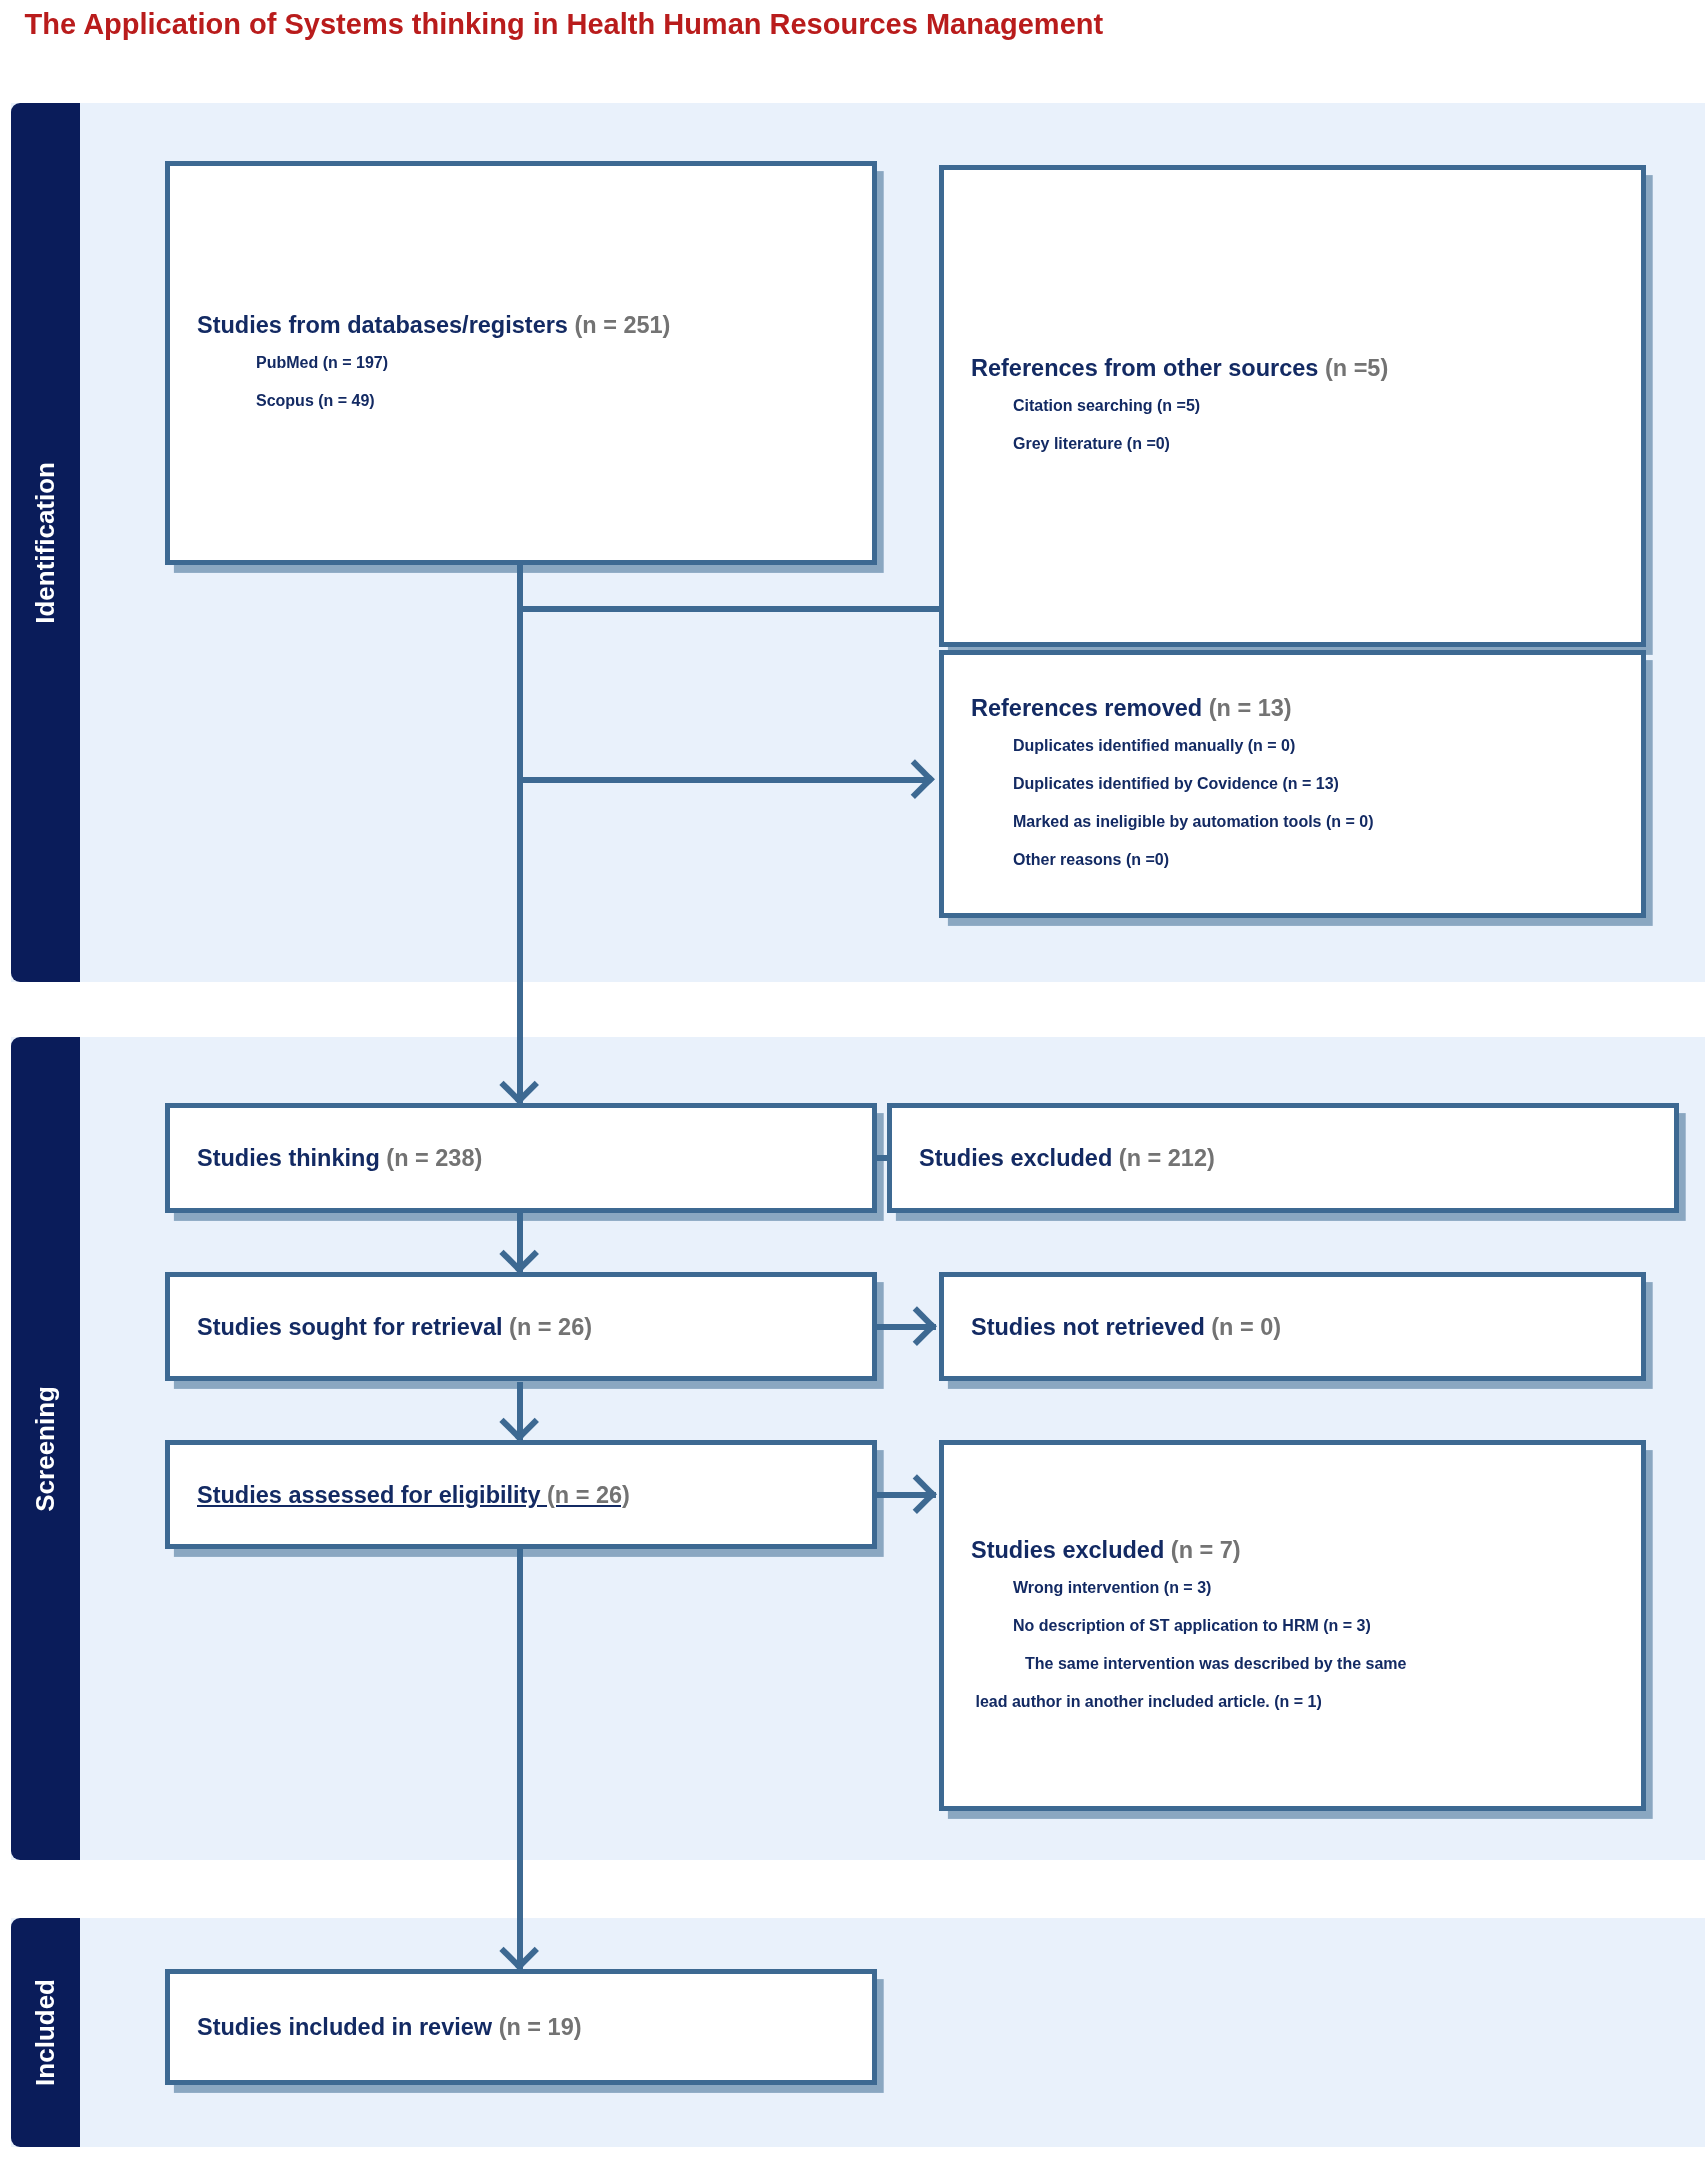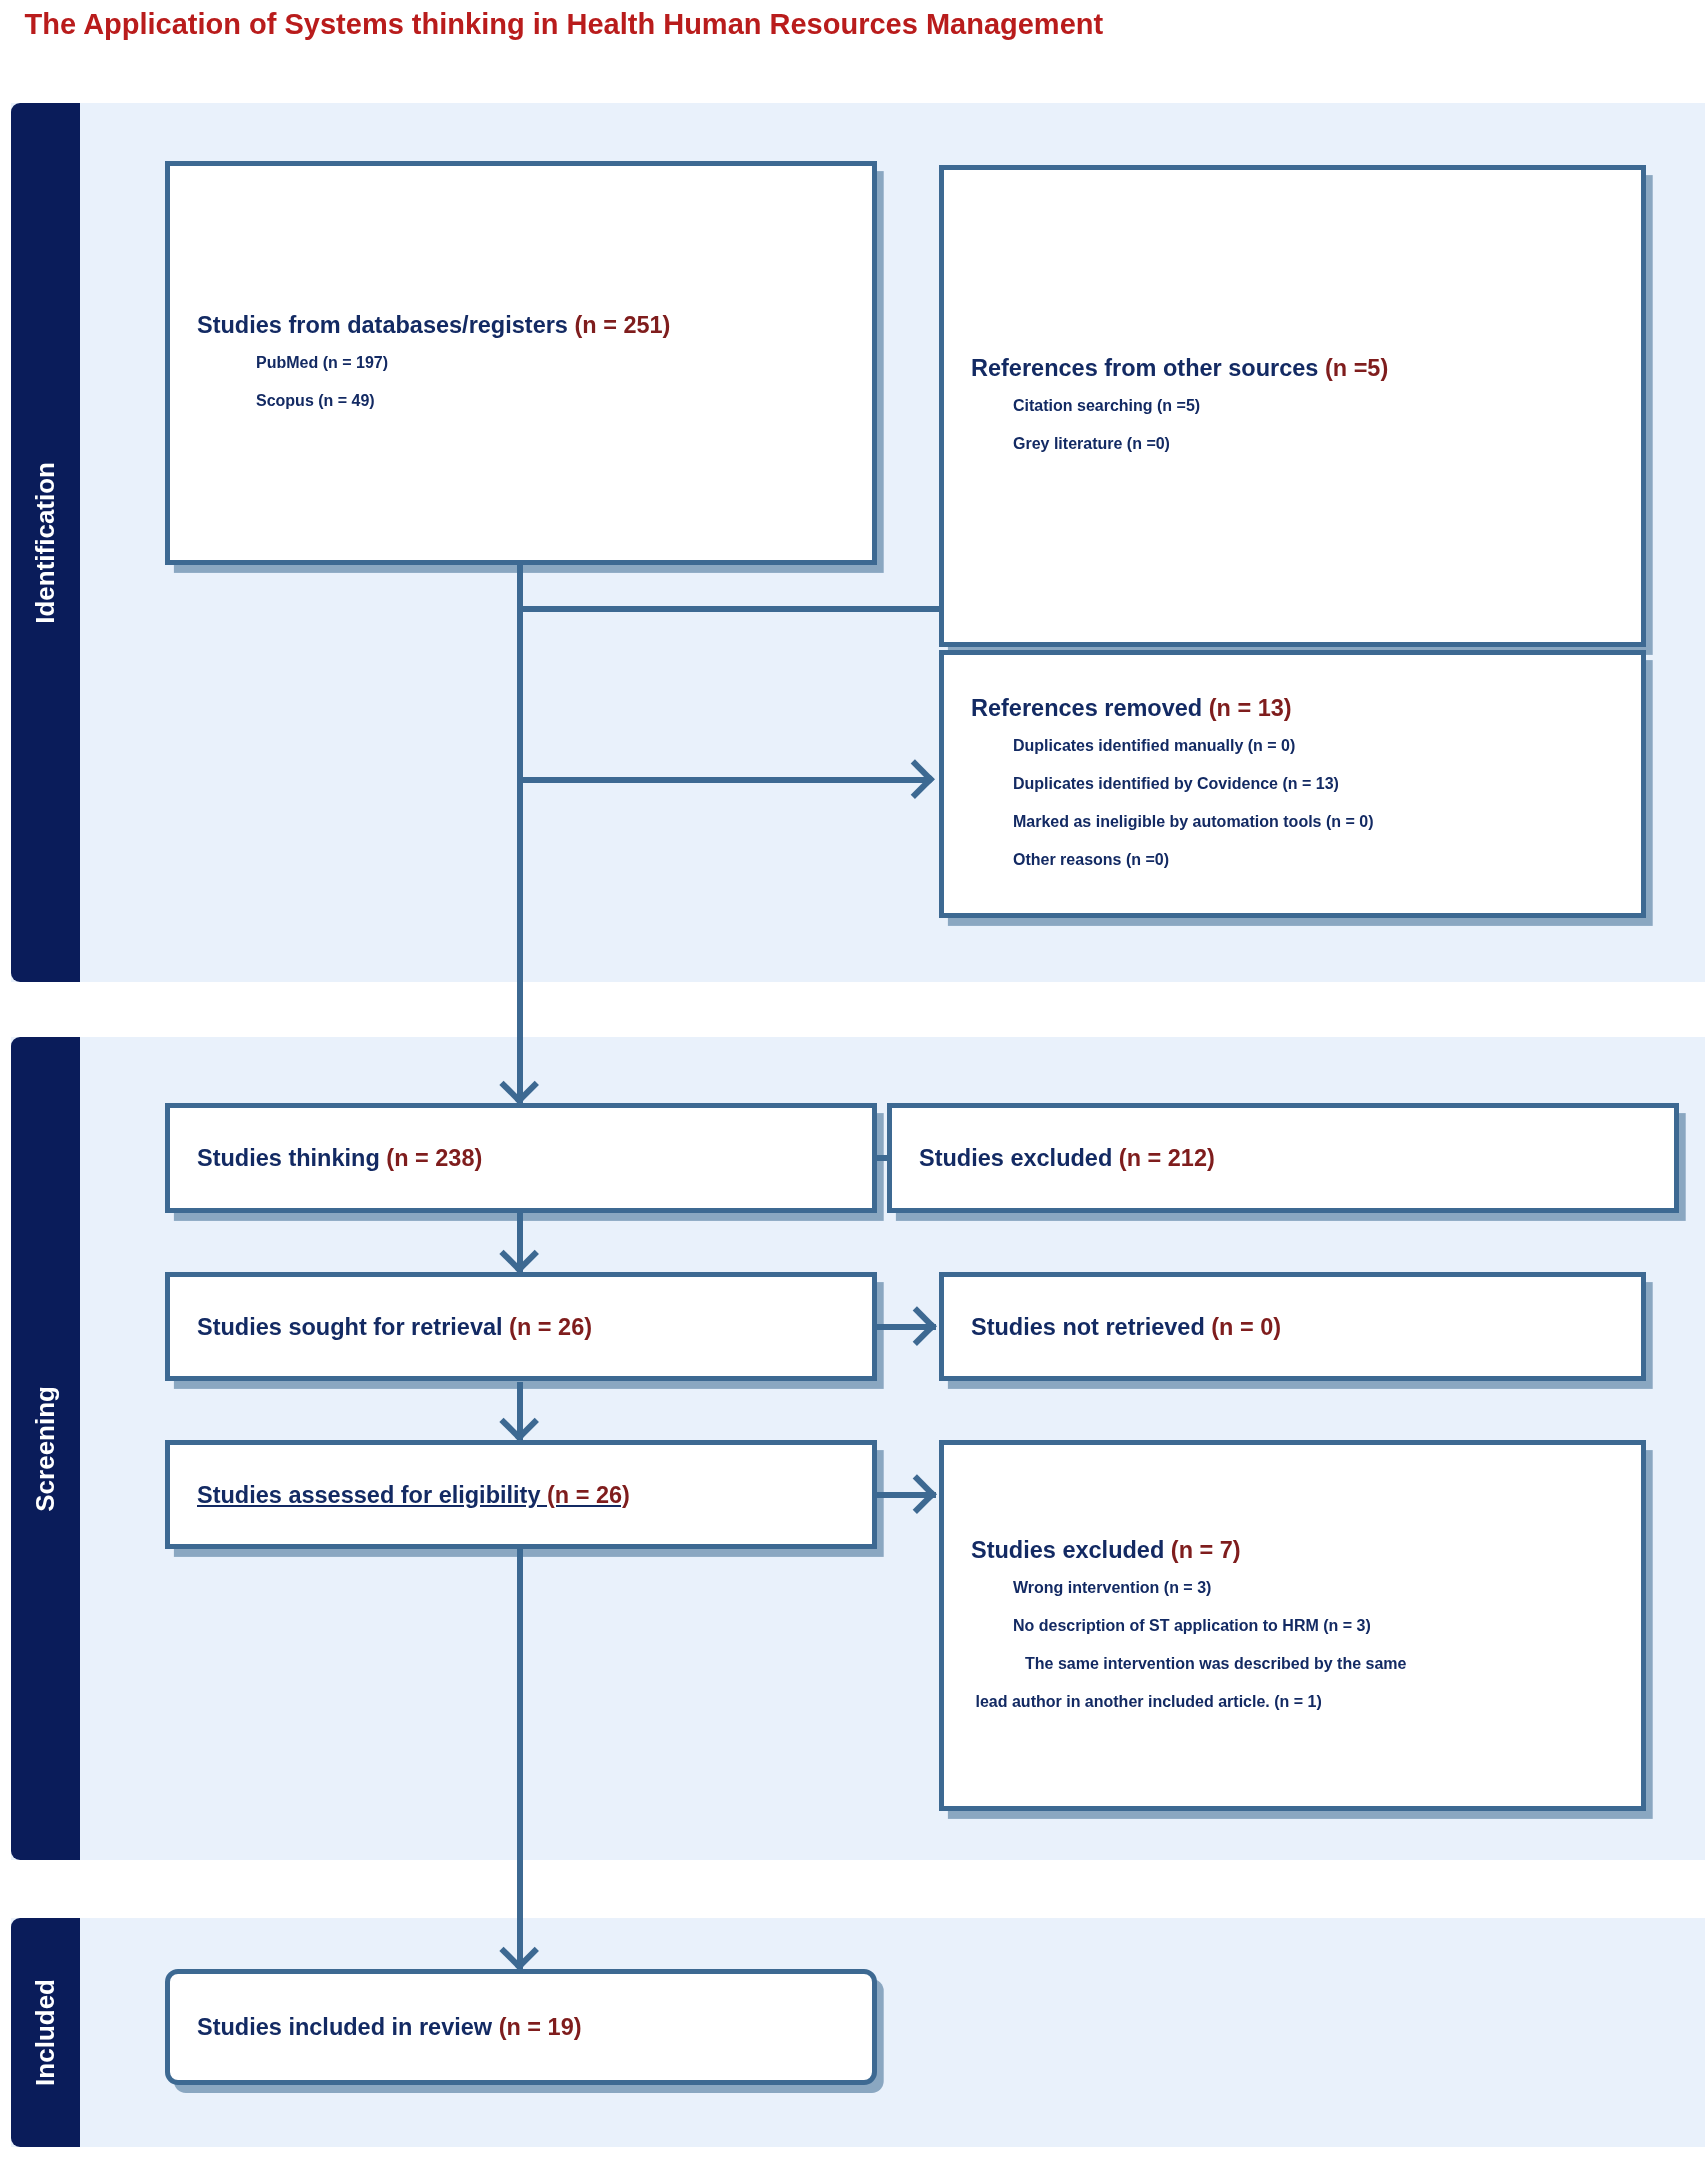--- a/index.html
+++ b/index.html
@@ -34,21 +34,21 @@
     position:absolute;box-sizing:border-box;
     background:#ffffff;
     border:5.6px solid #3d6992;
     box-shadow:7.8px 9px 0 -1.1px rgba(61,105,146,0.55);
     display:flex;flex-direction:column;justify-content:center;
     padding-left:27px;padding-right:13.4px;
     color:#132a63;
   }
   .line{line-height:38px;font-size:23.5px;white-space:nowrap;}
   .line.sub{font-size:16px;}
-  .accent{color:#7f1d1d;}
+  .accent{color:#737373;}
   .ind-l{margin-left:59px;}   
   .ind-r{margin-left:42px;}    
   .ind-r2{margin-left:54px;}   
   .ind-r0{margin-left:4.5px;white-space:normal;}
   .conn{position:absolute;background:#3d6992;}
   .chev{position:absolute;width:22.3px;height:22.3px;
         border-right:6.1px solid #3d6992;border-bottom:6.1px solid #3d6992;}
   .chev.down{transform:rotate(45deg);}
   .chev.right{transform:rotate(-45deg);}
 </style>
@@ -134,18 +134,18 @@
   </div>
 
   <div class="box" style="left:939px;top:1440px;width:707px;height:371px;">
     <div class="line"><span>Studies excluded </span><span class="accent">(n = 7)</span></div>
     <div class="line sub ind-r">Wrong intervention (n = 3)</div>
     <div class="line sub ind-r">No description of ST application to HRM (n = 3)</div>
     <div class="line sub ind-r2">The same intervention was described by the same</div>
     <div class="line sub ind-r0">lead author in another included article. (n = 1)</div>
   </div>
 
-  <div class="box" style="left:165px;top:1969px;width:712px;height:116px;border-radius:13px;">
+  <div class="box" style="left:165px;top:1969px;width:712px;height:116px;">
     <div class="line"><span>Studies included in review </span><span class="accent">(n = 19)</span></div>
   </div>
 
 </div>
 
 
 </body></html>

